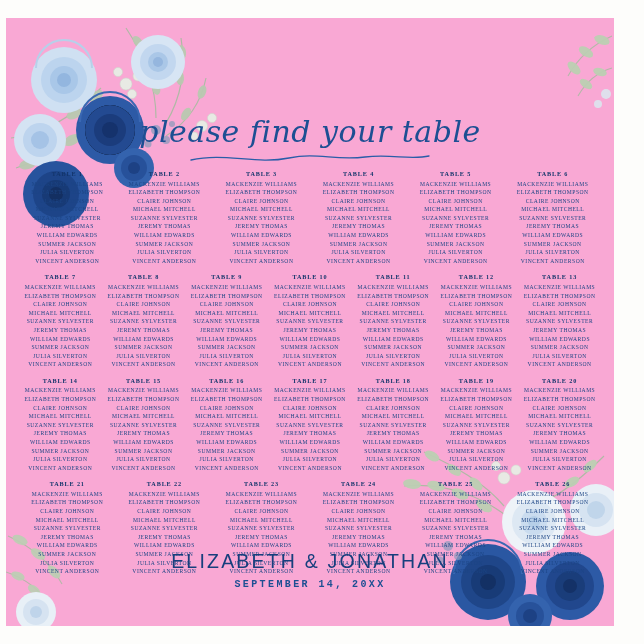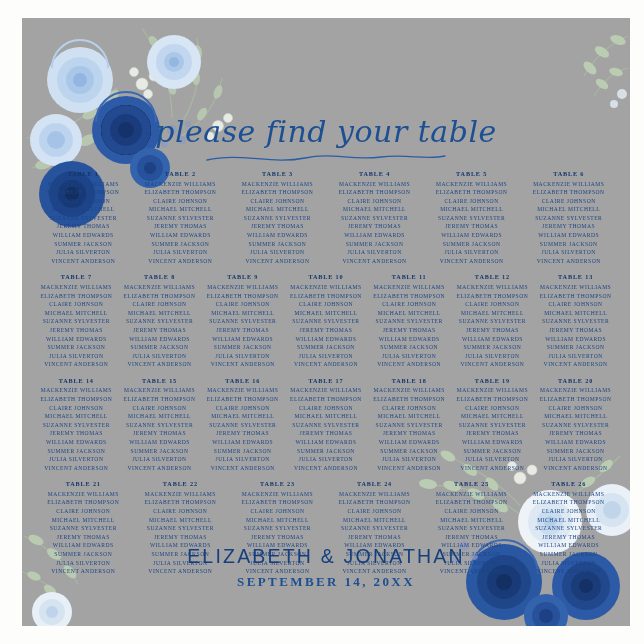--- a/index.html
+++ b/index.html
@@ -16,25 +16,25 @@
   .poster {
     position: relative;
     width: 644px;
     height: 644px;
     background: #fdfdfb;
     overflow: hidden;
   }
   
   .canvas {
     position: absolute;
-    left: 22px;
+    left: 6px;
     top: 18px;
     width: 608px;
     height: 608px;
-    background: #a3a3a3;
+    background: #f9a8d4;
     overflow: hidden;
   }
 
   
   .floral {
     position: absolute;
     pointer-events: none;
   }
 
   
@@ -111,22 +111,22 @@
   }
   .couple {
     font-family: "Liberation Sans", sans-serif;
     font-size: 19.5px;
     letter-spacing: 2.2px;
     color: #16archived;
     color: #173f7d;
     font-weight: normal;
   }
   .date {
-    font-family: Liberation Serif, serif;
-    font-size: 13px;
+    font-family: Liberation Mono, monospace;
+    font-size: 10px;
     letter-spacing: 2.4px;
     color: #1d4f93;
     margin-top: 6px;
     font-weight: bold;
   }
 </style>
 </head>
 <body>
 
 <div class="poster">

